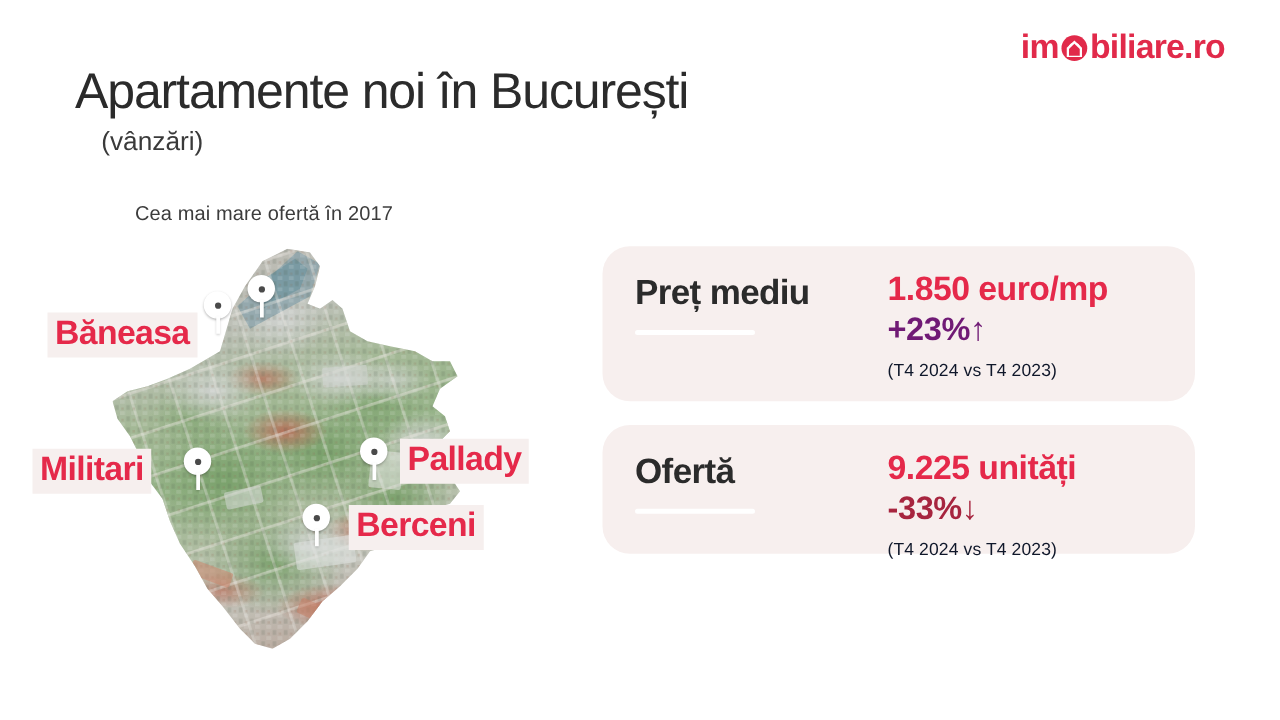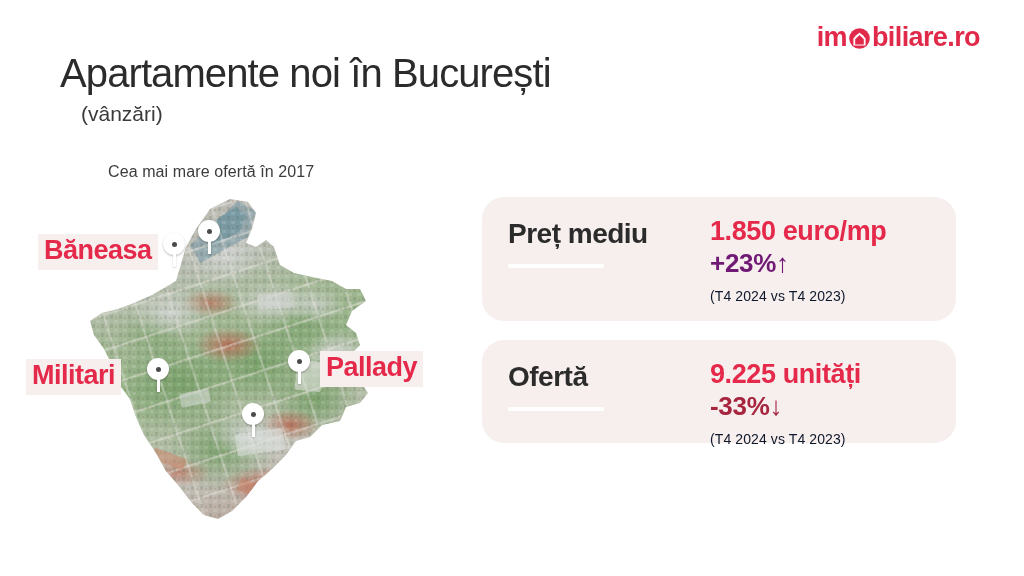--- a/index.html
+++ b/index.html
@@ -333,23 +333,24 @@
     <span class="pin-head"></span>
     <span class="pin-dot"></span>
     <span class="pin-stem"></span>
   </div>
   <div class="map-pin" style="left:182px; top:218px;">
     <span class="pin-head"></span>
     <span class="pin-dot"></span>
     <span class="pin-stem"></span>
   </div>
 
-  <div class="nb-label" style="left:-22px; top:49px;">Băneasa</div>
+  <div class="nb-label" style="left:-22px; top:65px;">Băneasa</div>
   <div class="nb-label" style="left:-34px; top:174px;">Militari</div>
   <div class="nb-label" style="left:260px; top:166px;">Pallady</div>
+  <div class="nb-label" style="left:219px; top:219px;">Berceni</div>
 </div>
 
 <div class="stat-card" id="card-pret">
   <div class="card-left">
     <div class="card-title">Preț mediu</div>
     <div class="card-rule"></div>
   </div>
   <div class="card-right">
     <div class="stat-value">1.850 euro/mp</div>
     <div class="stat-change up">+23%↑</div>

